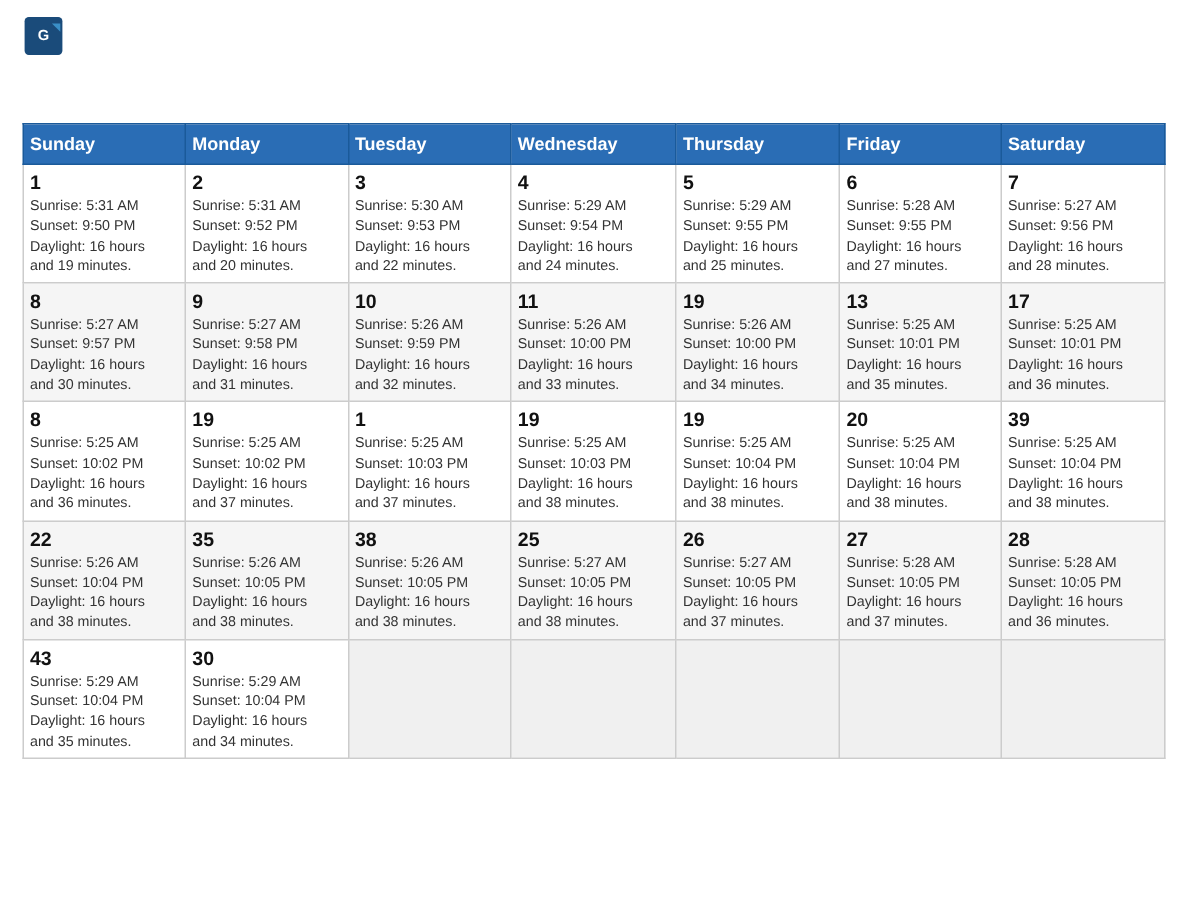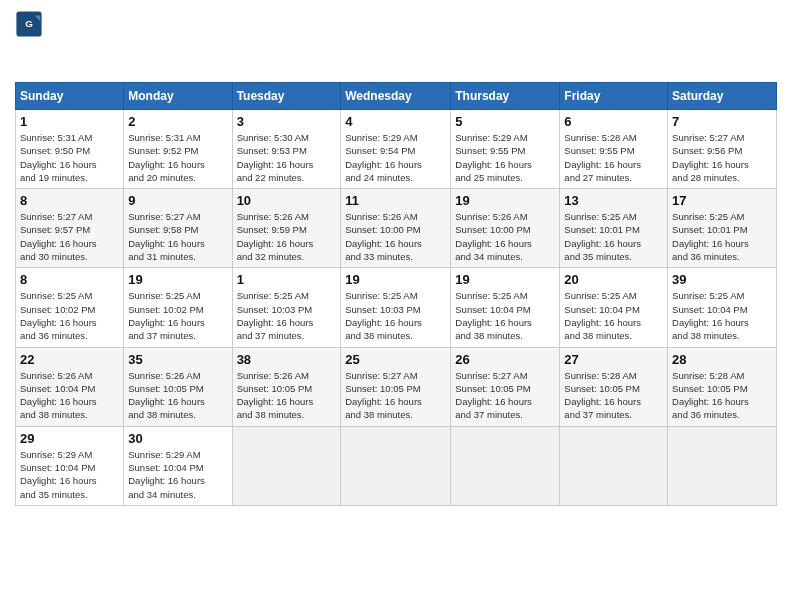--- a/index.html
+++ b/index.html
@@ -325,21 +325,21 @@
           <td>
             <span class="day-num">28</span>
             <div class="day-info" style="white-space: pre-line;">Sunrise: 5:28 AM
 Sunset: 10:05 PM
 Daylight: 16 hours
 and 36 minutes.</div>
           </td>
         </tr>
         <tr>
           <td>
-            <span class="day-num">29</span>
+            <span class="day-num">43</span>
             <div class="day-info" style="white-space: pre-line;">Sunrise: 5:29 AM
 Sunset: 10:04 PM
 Daylight: 16 hours
 and 35 minutes.</div>
           </td>
           <td>
             <span class="day-num">30</span>
             <div class="day-info" style="white-space: pre-line;">Sunrise: 5:29 AM
 Sunset: 10:04 PM
 Daylight: 16 hours

